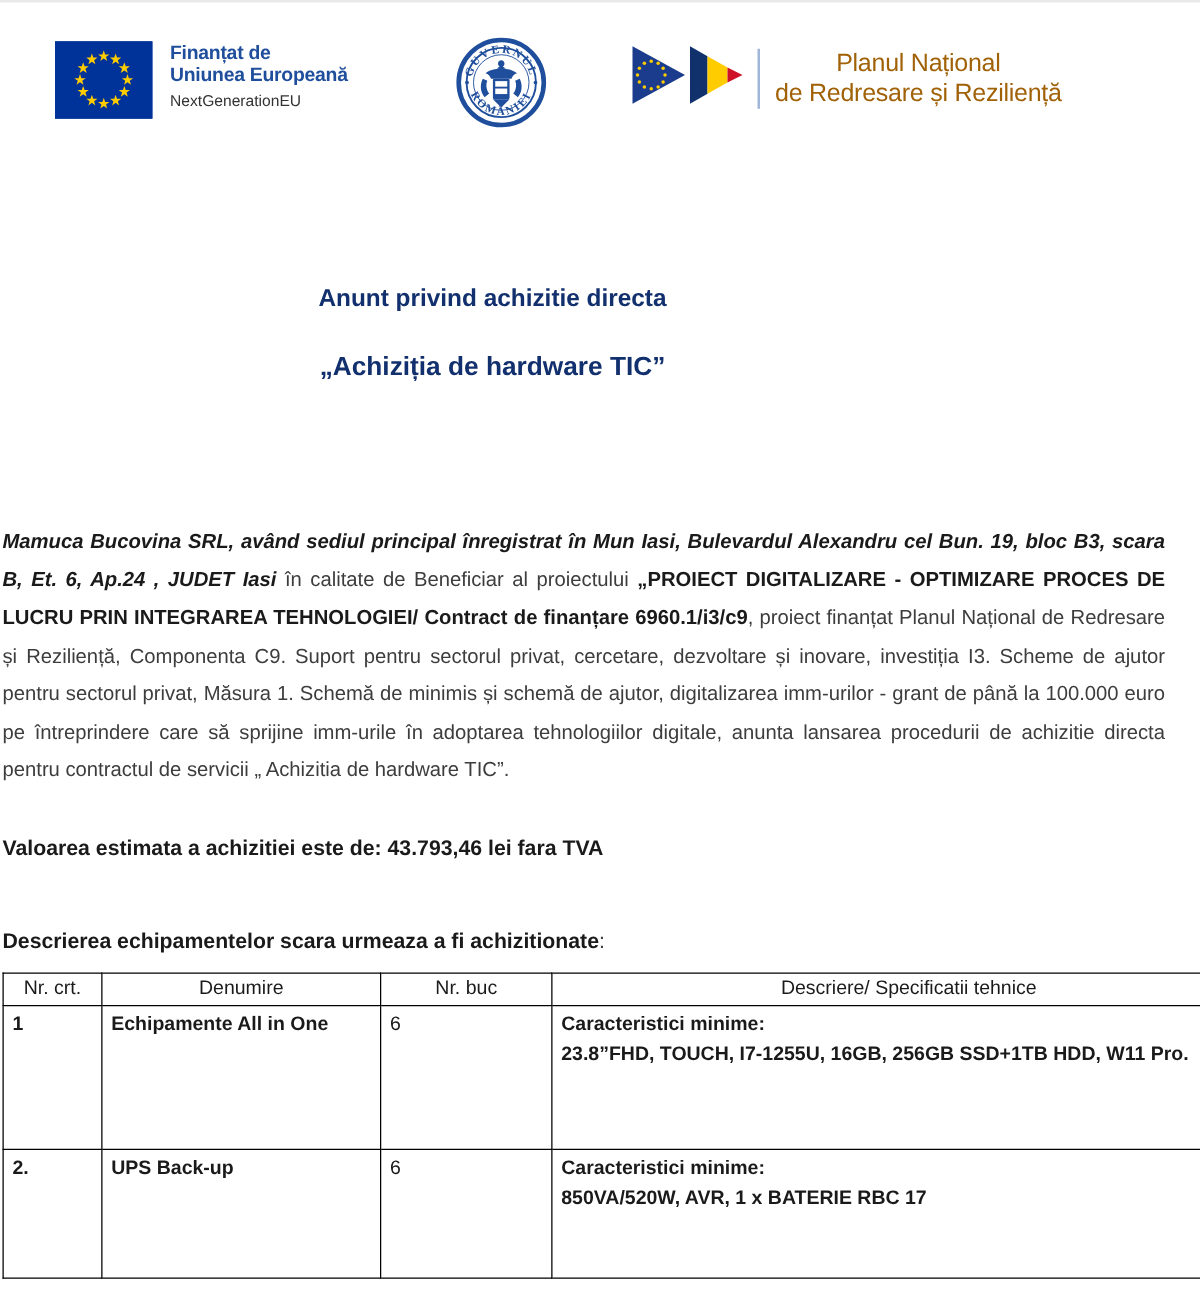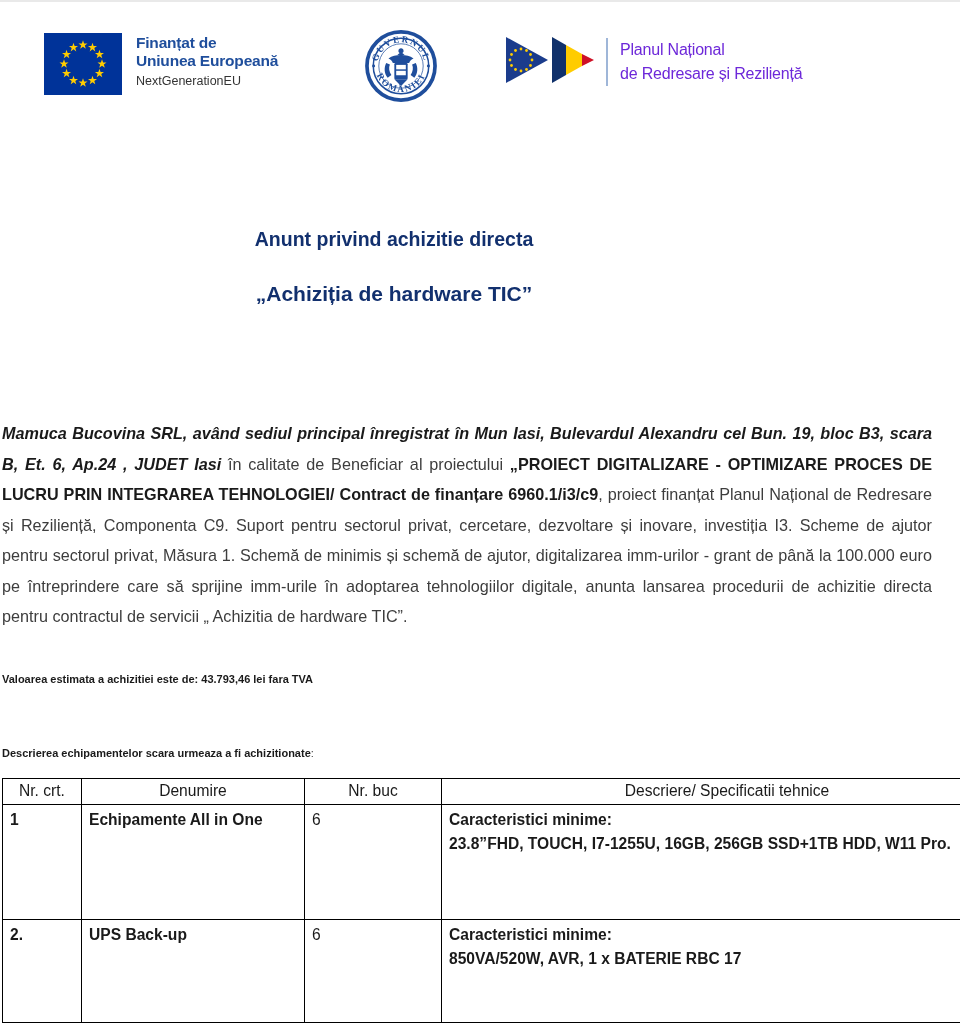--- a/index.html
+++ b/index.html
@@ -82,25 +82,26 @@
     align-items: center;
   }
   .pnrr-marks { flex: 0 0 auto; }
   .pnrr-divider {
     width: 2px;
     height: 48px;
     background: #9FB6D8;
     margin: 0 12px 0 10px;
   }
   .pnrr-text .p1, .pnrr-text .p2 {
-    font-size: 16px;
+    font-size: 20px;
     line-height: 24px;
-    color: #6d28d9;
+    color: #a16207;
     white-space: nowrap;
     letter-spacing: -0.2px;
+    text-align: center;
   }
 
   
   .title-block {
     position: absolute;
     top: 226px; left: 0;
     width: 788px;
     text-align: center;
   }
   .doc-title {
@@ -133,21 +134,21 @@
   }
   p.para b { color: #1a1a1a; }
   p.para i.bi {
     font-style: italic;
     font-weight: bold;
     color: #1a1a1a;
   }
 
   .kv-line {
     margin: 0;
-    font-size: 11px;
+    font-size: 17px;
     line-height: 22px;
     color: #3d3d3d;
   }
   .kv-line b { color: #1a1a1a; }
   .sp-1 { height: 36px; }
   .sp-2 { height: 26px; }
   .sp-3 { height: 26px; }
 
   
   .tbl-wrap {

